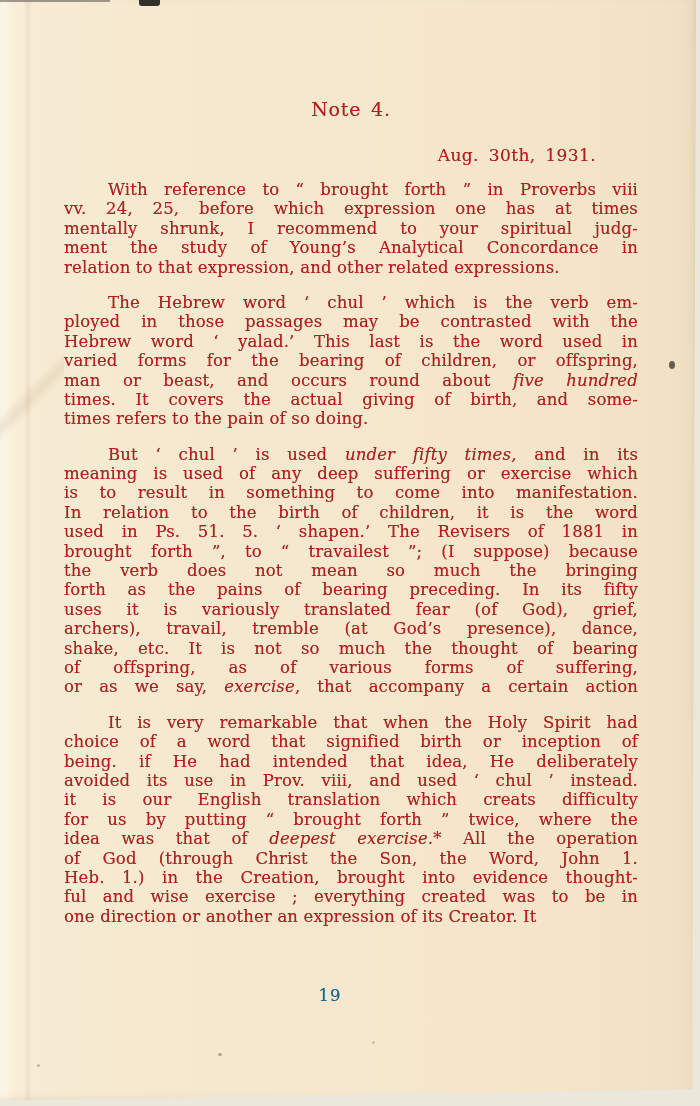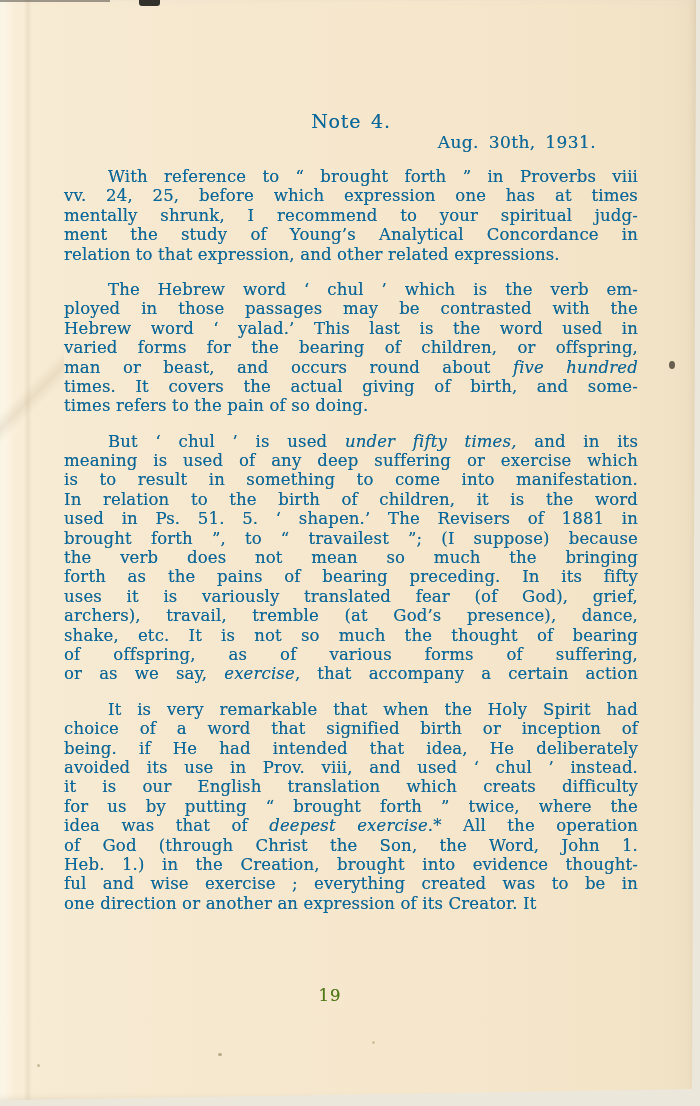--- a/index.html
+++ b/index.html
@@ -37,32 +37,33 @@
   
   .topstrip{position:absolute;left:0;top:0;width:110px;height:2px;background:#55524a;opacity:.55;}
   .topmark{position:absolute;left:139px;top:0;width:21px;height:6px;background:#32312b;border-radius:0 0 3px 3px;}
   
   .speck-a{position:absolute;left:669px;top:361px;width:6px;height:8px;background:#4f4739;border-radius:50%;opacity:.85;}
   .speck-b{position:absolute;left:218px;top:1053px;width:4px;height:3px;background:#9a8c66;border-radius:50%;opacity:.7;}
   .speck-c{position:absolute;left:37px;top:1064px;width:3px;height:3px;background:#a99a74;border-radius:50%;opacity:.6;}
   .speck-d{position:absolute;left:372px;top:1041px;width:3px;height:3px;background:#b3a276;border-radius:50%;opacity:.55;}
 
   .textblock{
-    position:absolute;left:64px;top:16px;width:574px;
-    color:#0369a1;
+    position:absolute;left:64px;top:4px;width:574px;
+    color:#b91c1c;
     text-shadow:0 0 .5px rgba(68,63,53,.55);
   }
   .heading{
     margin-top:94px;
     text-align:center;
     font-size:19px;line-height:22px;
     letter-spacing:.8px;
     word-spacing:3px;
   }
   .dateline{
+    margin-top:25px;
     text-align:right;
     padding-right:42px;
     font-size:17px;line-height:20px;
     word-spacing:4px;
     letter-spacing:.4px;
   }
   .para{margin-top:16px;}
   .para:first-of-type{margin-top:15px;}
   .line{
     font-size:16.5px;
@@ -71,21 +72,21 @@
     text-align-last:justify;
     letter-spacing:.15px;
   }
   .line.first{text-indent:44px;}
   .line.last{text-align-last:left;}
   .pagenum{
     position:absolute;left:64px;top:986px;width:574px;
     text-align:center;
     transform:translateX(-21px);
     font-size:16.5px;line-height:20px;
-    color:#4d7c0f;
+    color:#0369a1;
     letter-spacing:1px;
     text-shadow:0 0 .5px rgba(68,63,53,.55);
   }
 </style>
 </head>
 <body>
 
 <div class="scan">
   <div class="paper"></div>
   <div class="crease"></div>

